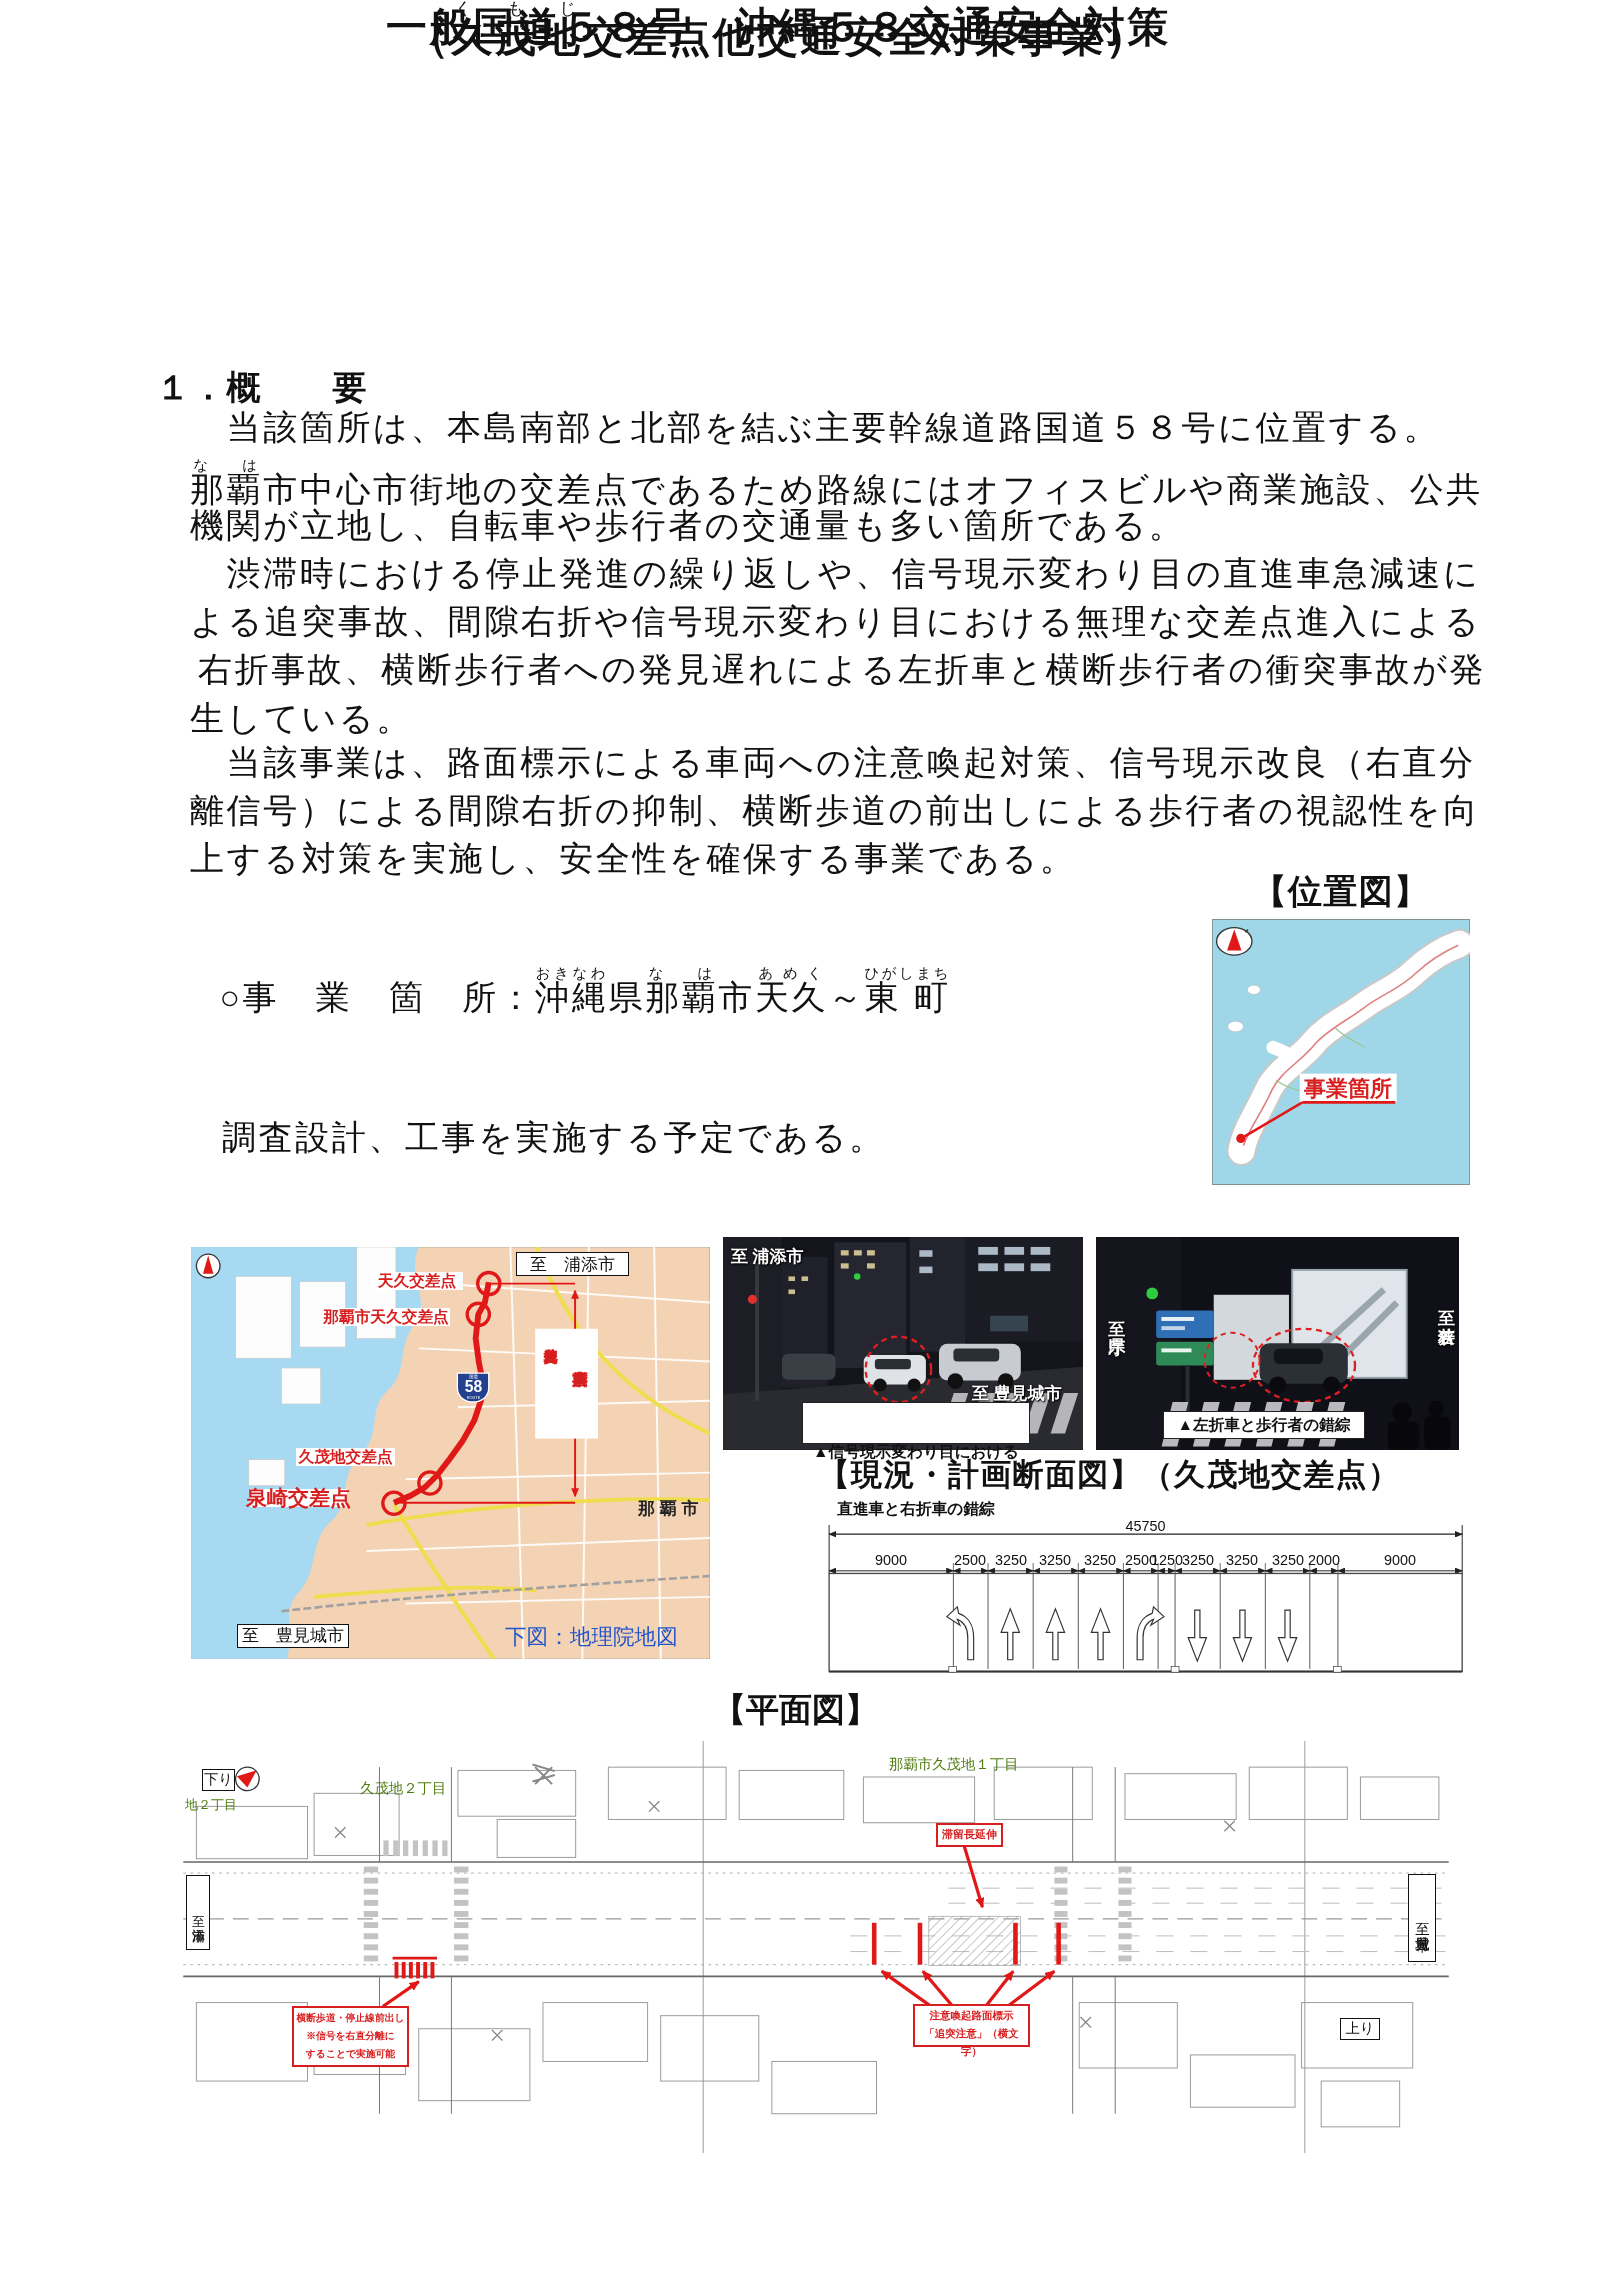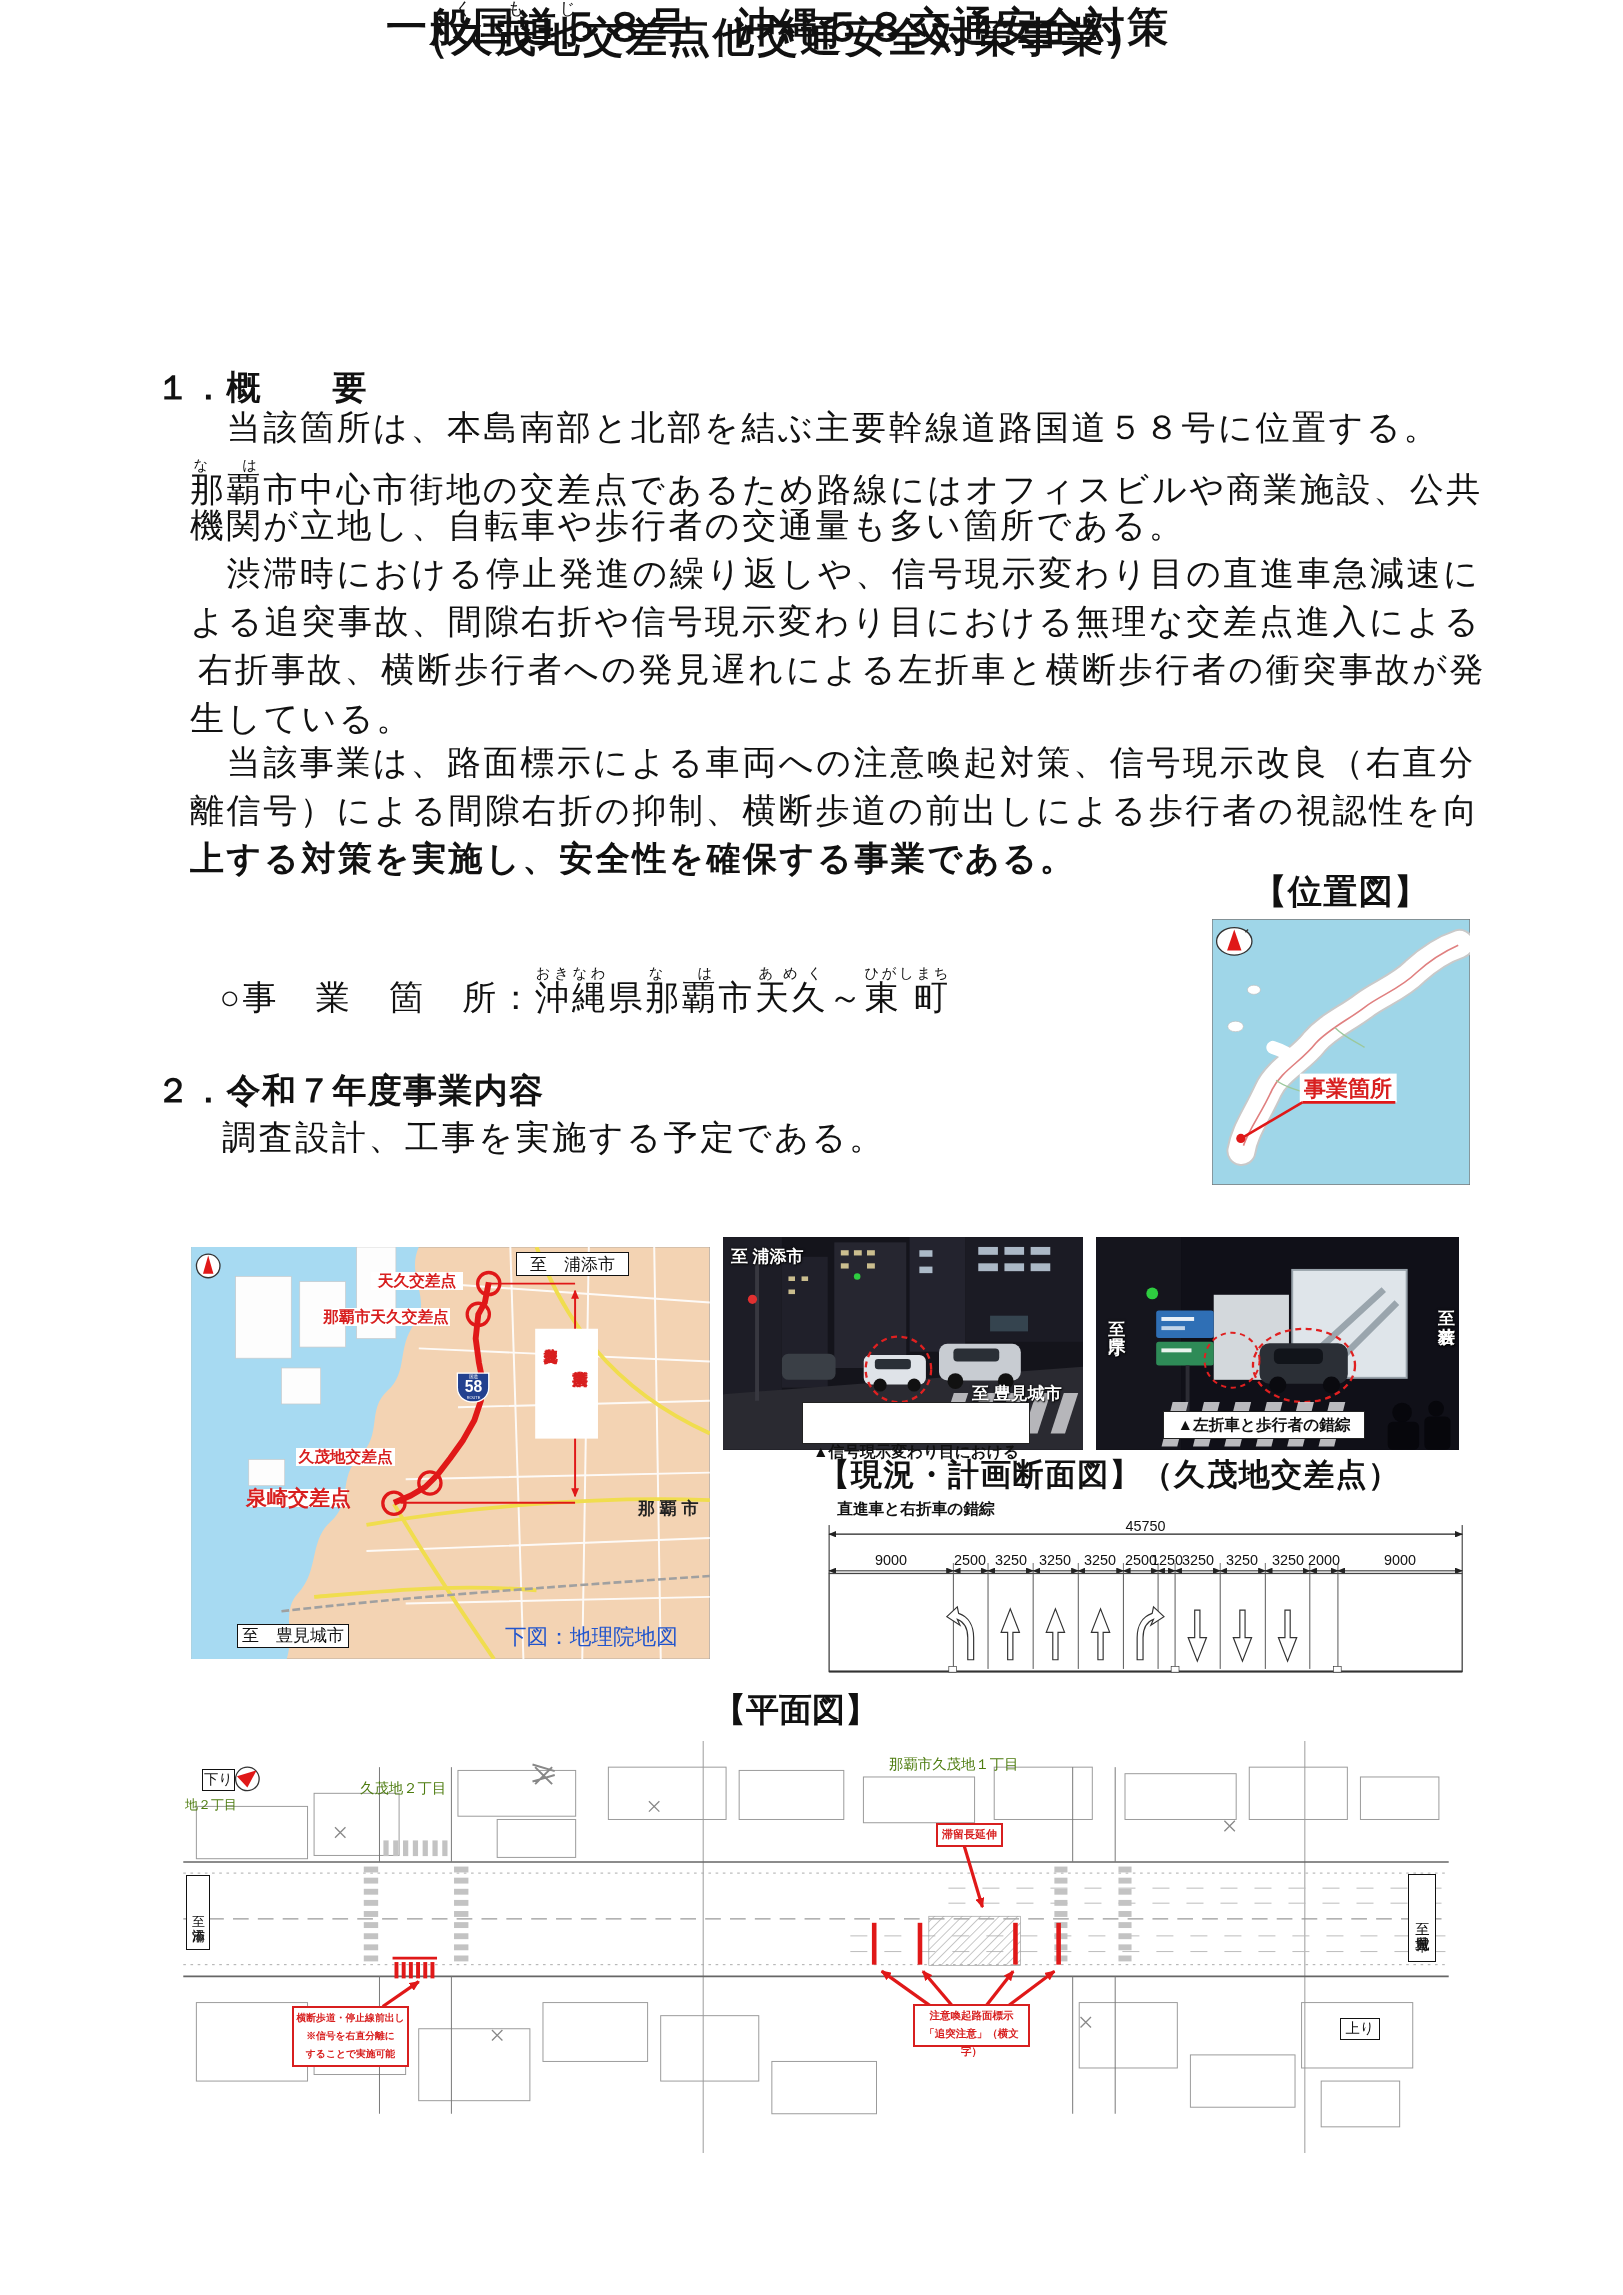--- a/index.html
+++ b/index.html
@@ -41,27 +41,26 @@
   <div class="abs h-label sans" style="left:156px;top:365px;">１．概　　要</div>
   <div class="abs body-line" style="left:190px;top:408px;">　当該箇所は、本島南部と北部を結ぶ主要幹線道路国道５８号に位置する。</div>
   <div class="abs body-line" style="left:190px;top:458px;"><ruby><span>那覇</span><rt style="font-size:14.4px;">な　は</rt></ruby><span>市中心市街地の交差点であるため路線にはオフィスビルや商業施設、公共</span></div>
   <div class="abs body-line" style="left:190px;top:506px;">機関が立地し、自転車や歩行者の交通量も多い箇所である。</div>
   <div class="abs body-line" style="left:190px;top:554px;">　渋滞時における停止発進の繰り返しや、信号現示変わり目の直進車急減速に</div>
   <div class="abs body-line" style="left:190px;top:602px;">よる追突事故、間隙右折や信号現示変わり目における無理な交差点進入による</div>
   <div class="abs body-line" style="left:190px;top:650px;margin-left:8px;">右折事故、横断歩行者への発見遅れによる左折車と横断歩行者の衝突事故が発</div>
   <div class="abs body-line" style="left:190px;top:699px;">生している。</div>
   <div class="abs body-line" style="left:190px;top:743px;">　当該事業は、路面標示による車両への注意喚起対策、信号現示改良（右直分</div>
   <div class="abs body-line" style="left:190px;top:791px;">離信号）による間隙右折の抑制、横断歩道の前出しによる歩行者の視認性を向</div>
-  <div class="abs body-line" style="left:190px;top:839px;font-weight:bold;">上する対策を実施し、安全性を確保する事業である。</div>
+  <div class="abs body-line" style="left:190px;top:839px;">上する対策を実施し、安全性を確保する事業である。</div>
 
   <div class="abs body-line" style="left:175px;top:929px;">
     <span>○事　業　箇　所：</span><ruby><span>沖縄</span><rt style="font-size:14.4px;">おきなわ</rt></ruby><span>県</span><ruby><span>那覇</span><rt style="font-size:14.4px;">な　は</rt></ruby><span>市</span><ruby><span>天久</span><rt style="font-size:14.4px;">あめく</rt></ruby><span>～</span><ruby><span>東 町</span><rt style="font-size:14.4px;">ひがしまち</rt></ruby>
   </div>
 
-  <div class="abs h-label sans" style="left:156px;top:1068px;">２．令和７年度事業内容</div>
   <div class="abs body-line" style="left:222px;top:1118px;">調査設計、工事を実施する予定である。</div>
 
   <div class="abs h-label sans center" style="left:1212px;top:869px;width:258px;">【位置図】</div>
   <svg class="abs" style="left:1212px;top:919px;" width="258" height="266" viewBox="1852 1404 394 406">
     <rect x="1852" y="1404" width="394" height="406" fill="#9fd6e8" stroke="#777" stroke-width="2"></rect>
     <g>
       <path d="M1897,1758 C1902,1728 1918,1708 1938,1665 C1952,1635 1988,1618 2008,1592 C2028,1568 2058,1556 2084,1536 C2108,1518 2138,1508 2162,1484 C2186,1462 2212,1448 2230,1442" fill="none" stroke="#c9c9c9" stroke-width="46" stroke-linecap="round"></path>
       <path d="M1897,1758 C1902,1728 1918,1708 1938,1665 C1952,1635 1988,1618 2008,1592 C2028,1568 2058,1556 2084,1536 C2108,1518 2138,1508 2162,1484 C2186,1462 2212,1448 2230,1442" fill="none" stroke="#ffffff" stroke-width="40" stroke-linecap="round"></path>
       <path d="M1985,1622 C1970,1610 1958,1604 1945,1600" fill="none" stroke="#ffffff" stroke-width="20" stroke-linecap="round"></path>
       <ellipse cx="1888" cy="1568" rx="12" ry="8" fill="#fff" stroke="#bbb"></ellipse>

